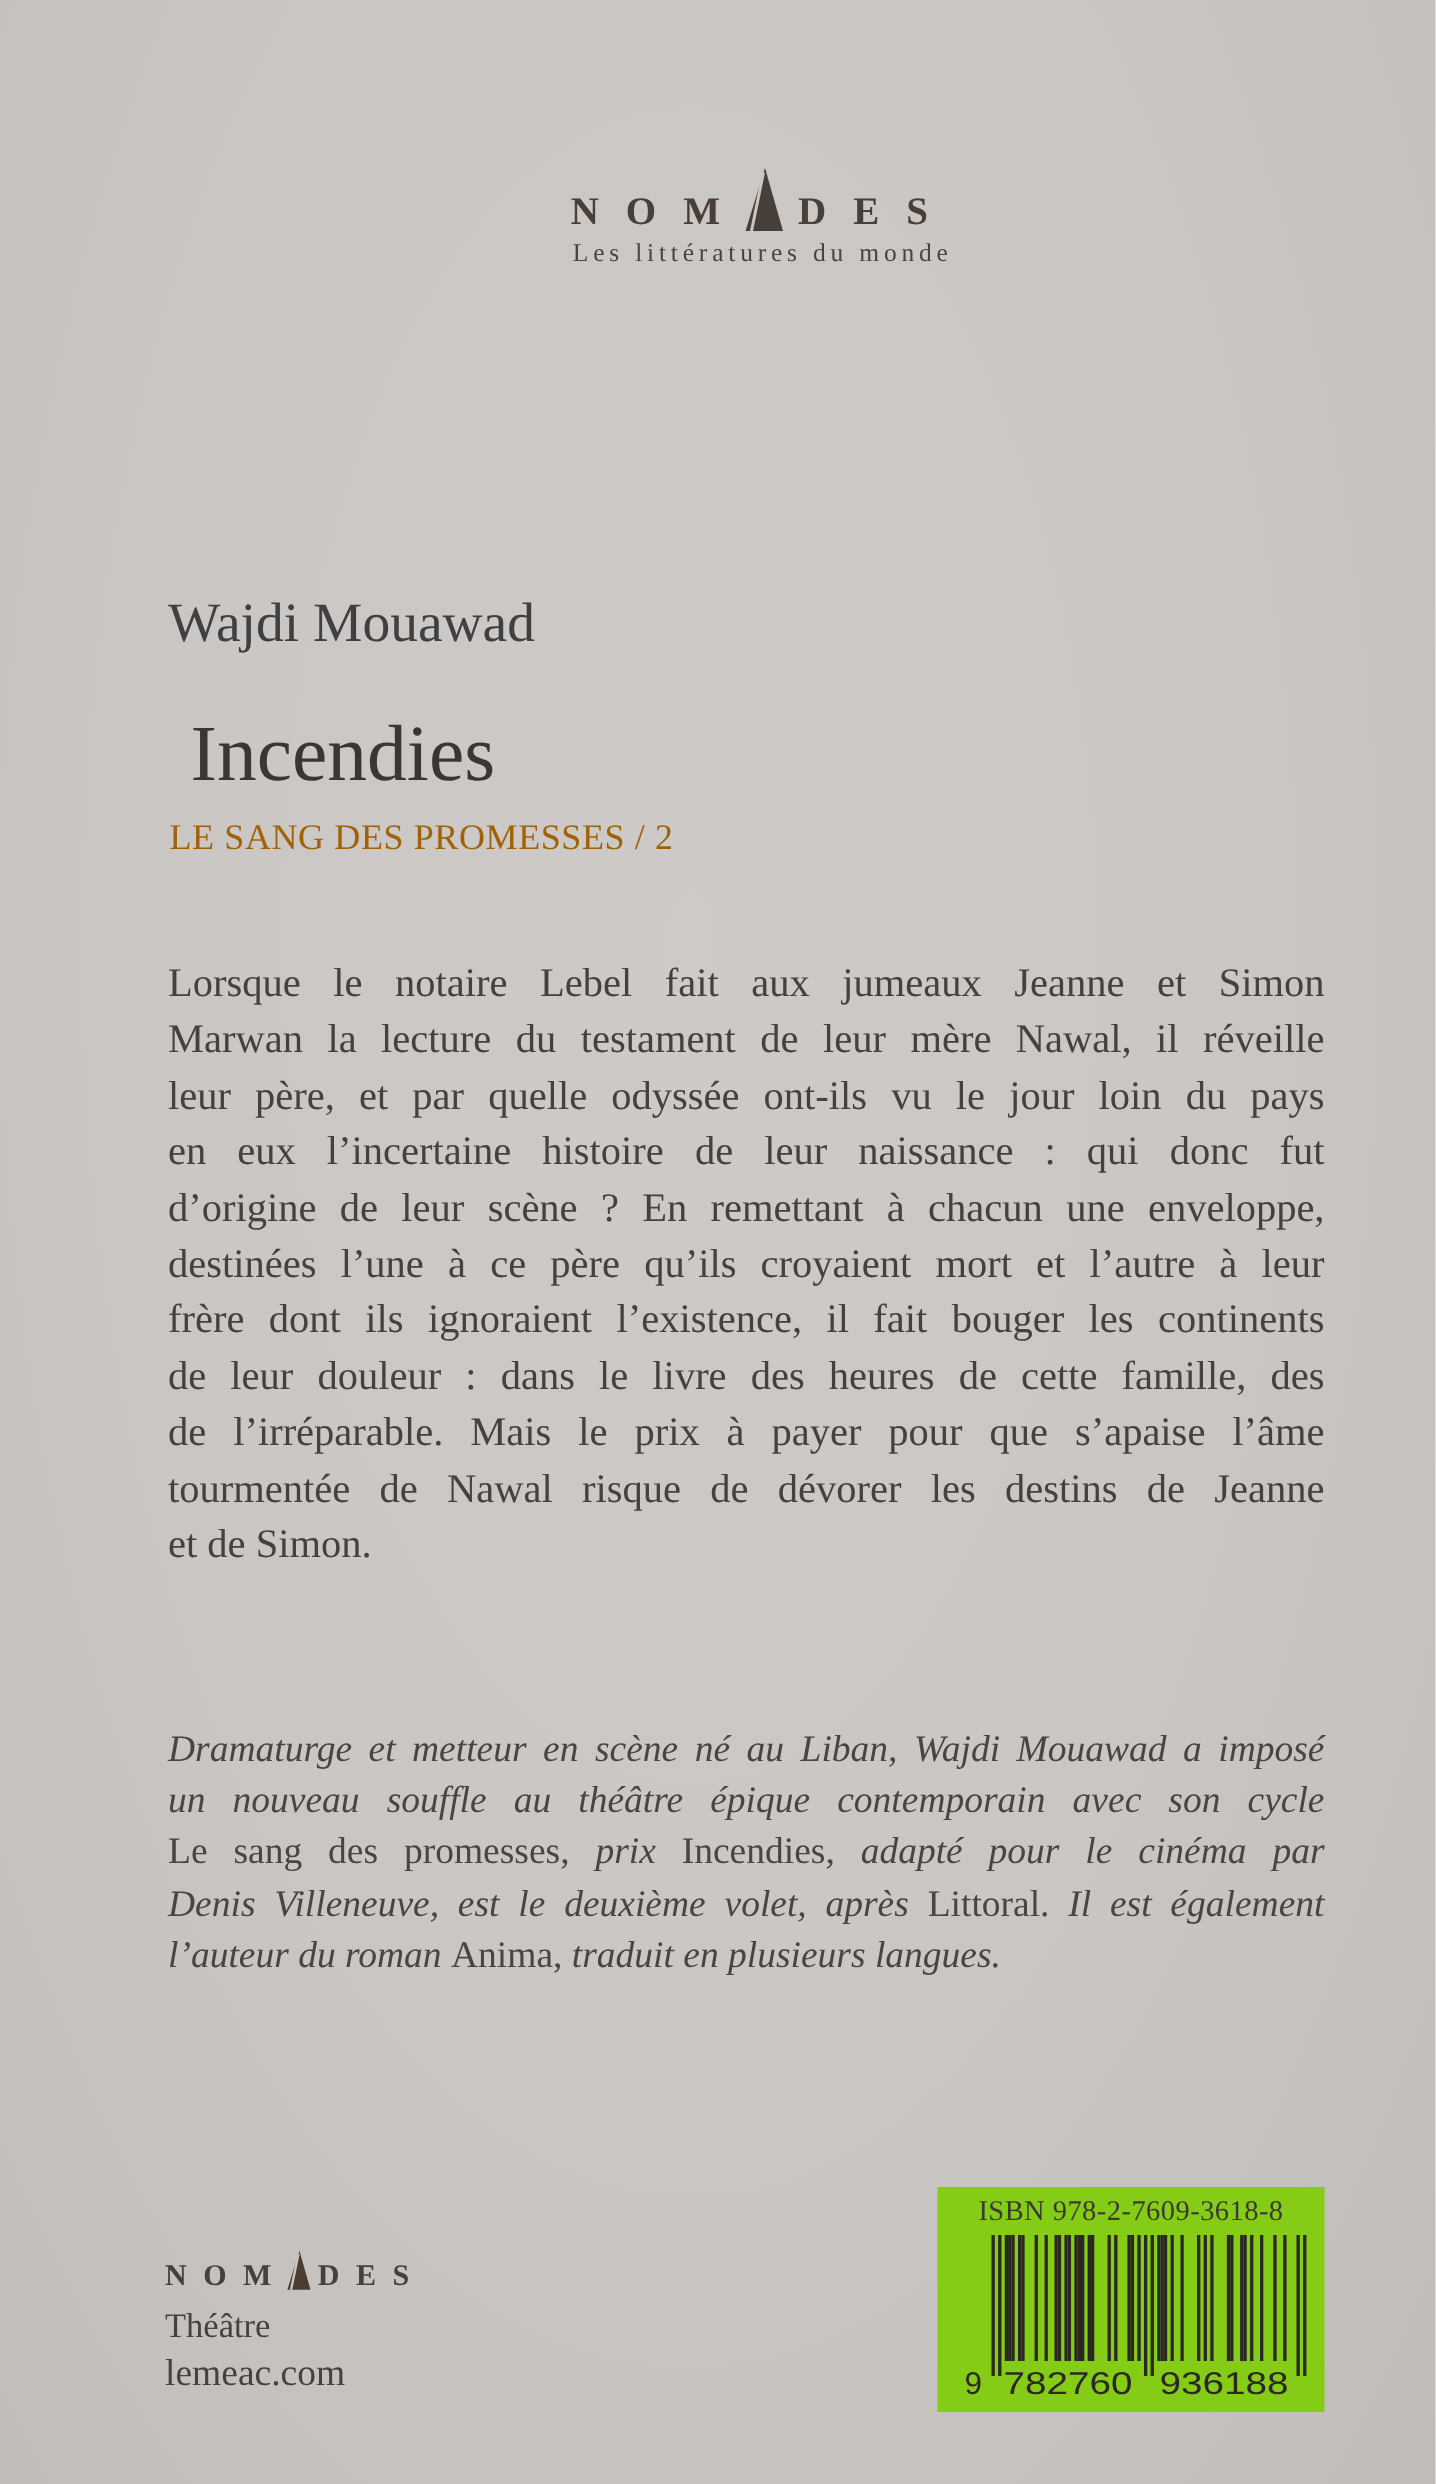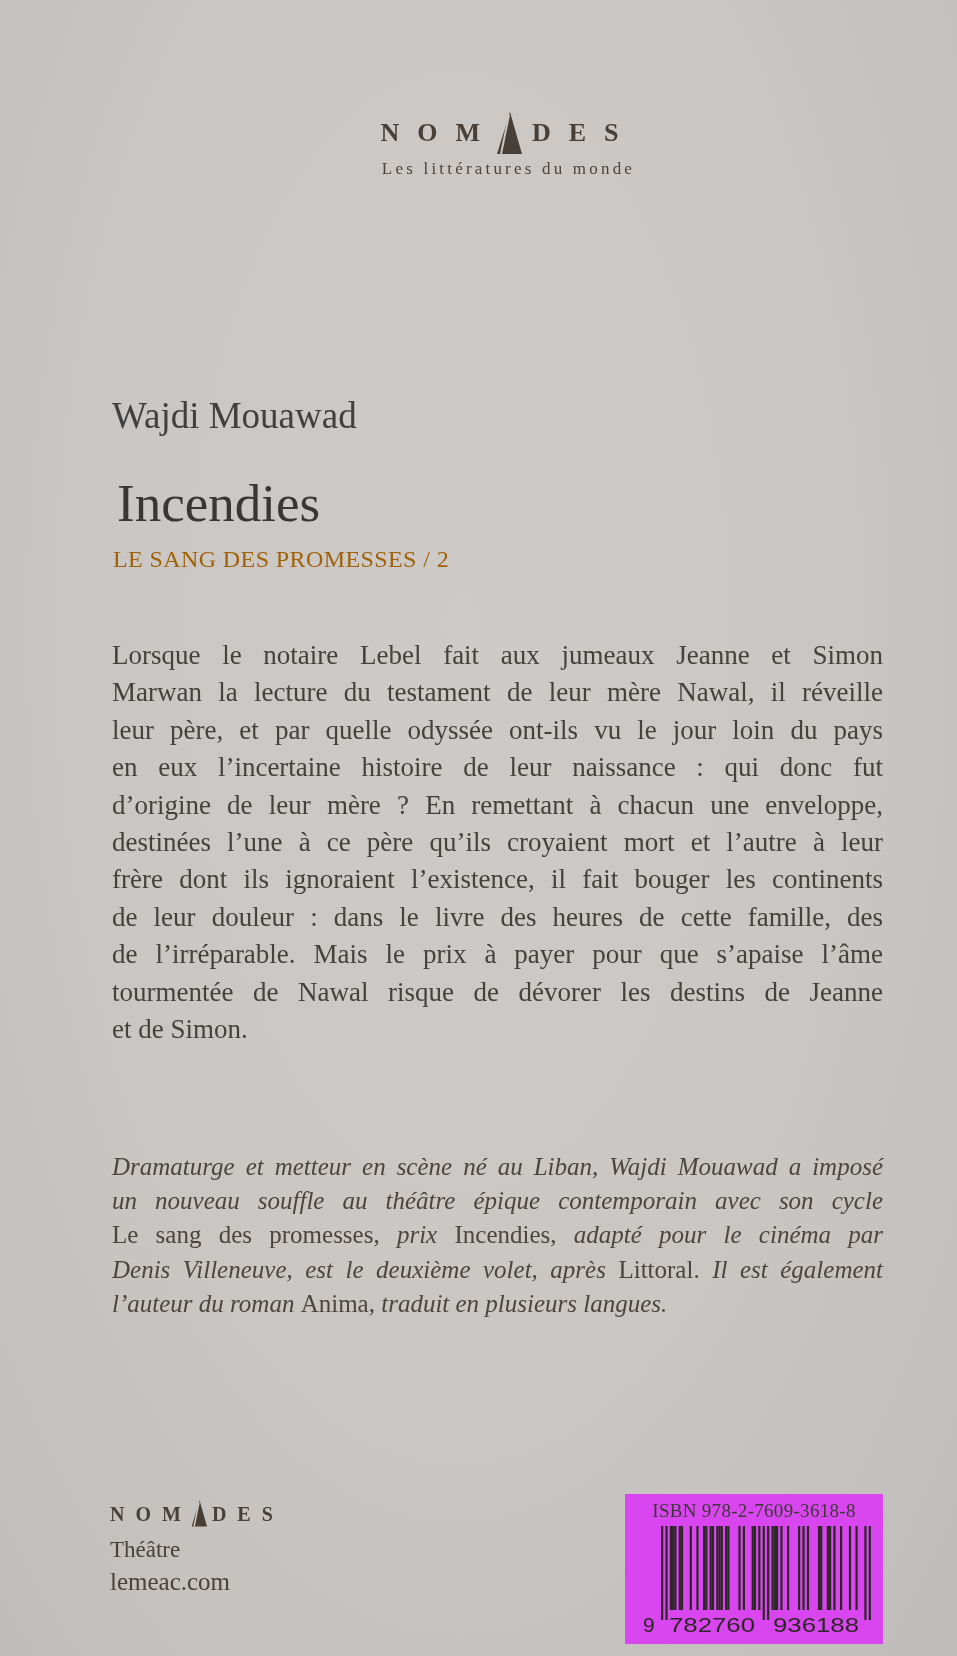--- a/index.html
+++ b/index.html
@@ -6,50 +6,50 @@
   body{
     width:957px;height:1656px;position:relative;overflow:hidden;
     background:radial-gradient(ellipse at 48% 38%, #cdcac8 0%, #c9c6c4 55%, #bfbcba 100%);
     font-family:"Liberation Serif", serif;
     -webkit-font-smoothing:antialiased;
   }
   .abs{position:absolute;}
 
   
   .logo-top{top:112px;left:0;width:100%;text-align:center;transform:translateX(30px);color:#483f38;}
-  .logo-row{display:inline-flex;align-items:center;}
+  .logo-row{display:inline-flex;align-items:flex-end;}
   .logo-word{font-weight:700;font-size:26px;letter-spacing:18px;line-height:1;}
   .logo-word.rhs{margin-left:-4px;}
   .logo-tri{display:inline-block;vertical-align:baseline;margin:0 14px 0 -2px;}
   .logo-tagline{margin-top:5px;font-size:17px;letter-spacing:3.2px;color:#4b443e;}
 
   
   .author{left:112px;top:396px;font-size:37px;color:#404040;line-height:1.1;}
-  .title{left:117px;top:474px;font-size:53px;color:#3a3633;line-height:1.1;}
+  .title{left:127px;top:474px;font-size:53px;color:#3a3633;line-height:1.1;}
   .series{left:113px;top:546px;font-size:24px;letter-spacing:0.4px;color:#a16207;line-height:1.1;}
 
   
   .synopsis{left:112px;top:637px;width:771px;font-size:27px;line-height:37.4px;color:#45413d;}
   .jline{text-align:justify;text-align-last:justify;white-space:normal;}
   .jline.last{text-align-last:left;}
 
   
   .bio{left:112px;top:1150px;width:771px;font-size:25px;line-height:34.2px;color:#4a453f;}
   .bio .it{font-style:italic;}
   .bio .rm{font-style:normal;}
 
   
   .footer-left{left:110px;top:1500px;color:#47413b;}
   .logo-small .logo-word{font-size:20px;letter-spacing:11px;}
   .logo-small .logo-tri{margin:0 9px 0 -1px;}
   .genre{font-size:23px;margin-top:10px;color:#47423c;}
   .website{font-size:25px;margin-top:5px;color:#48423c;}
 
   
-  .barcode-box{left:625px;top:1494px;width:258px;height:150px;background:#d946ef;}
+  .barcode-box{left:625px;top:1458px;width:258px;height:150px;background:#84cc16;}
   .isbn{margin-top:6px;text-align:center;font-size:19px;letter-spacing:0.3px;color:#3c3935;}
   .bc-svg{position:absolute;left:0;top:28px;}
   .bc-digit{font-family:"Liberation Sans", sans-serif;font-size:21px;fill:#2b2824;}
 </style>
 </head>
 <body>
 
 <div class="abs logo-top">
   <div class="logo-row">
     <span class="logo-word">NOM</span>
@@ -64,21 +64,21 @@
 
 <div class="abs author">Wajdi Mouawad</div>
 <div class="abs title">Incendies</div>
 <div class="abs series">LE SANG DES PROMESSES / 2</div>
 
 <div class="abs synopsis">
     <div class="jline">Lorsque le notaire Lebel fait aux jumeaux Jeanne et Simon</div>
     <div class="jline">Marwan la lecture du testament de leur mère Nawal, il réveille</div>
     <div class="jline">leur père, et par quelle odyssée ont-ils vu le jour loin du pays</div>
     <div class="jline">en eux l’incertaine histoire de leur naissance : qui donc fut</div>
-    <div class="jline">d’origine de leur mère ? En remettant à chacun une enveloppe,</div>
+    <div class="jline">d’origine de leur scène ? En remettant à chacun une enveloppe,</div>
     <div class="jline">destinées l’une à ce père qu’ils croyaient mort et l’autre à leur</div>
     <div class="jline">frère dont ils ignoraient l’existence, il fait bouger les continents</div>
     <div class="jline">de leur douleur : dans le livre des heures de cette famille, des</div>
     <div class="jline">de l’irréparable. Mais le prix à payer pour que s’apaise l’âme</div>
     <div class="jline">tourmentée de Nawal risque de dévorer les destins de Jeanne</div>
     <div class="jline last">et de Simon.</div>
   </div>
 
 <div class="abs bio">
     <div class="jline"><span class="it">Dramaturge et metteur en scène né au Liban, Wajdi Mouawad a imposé</span></div>

